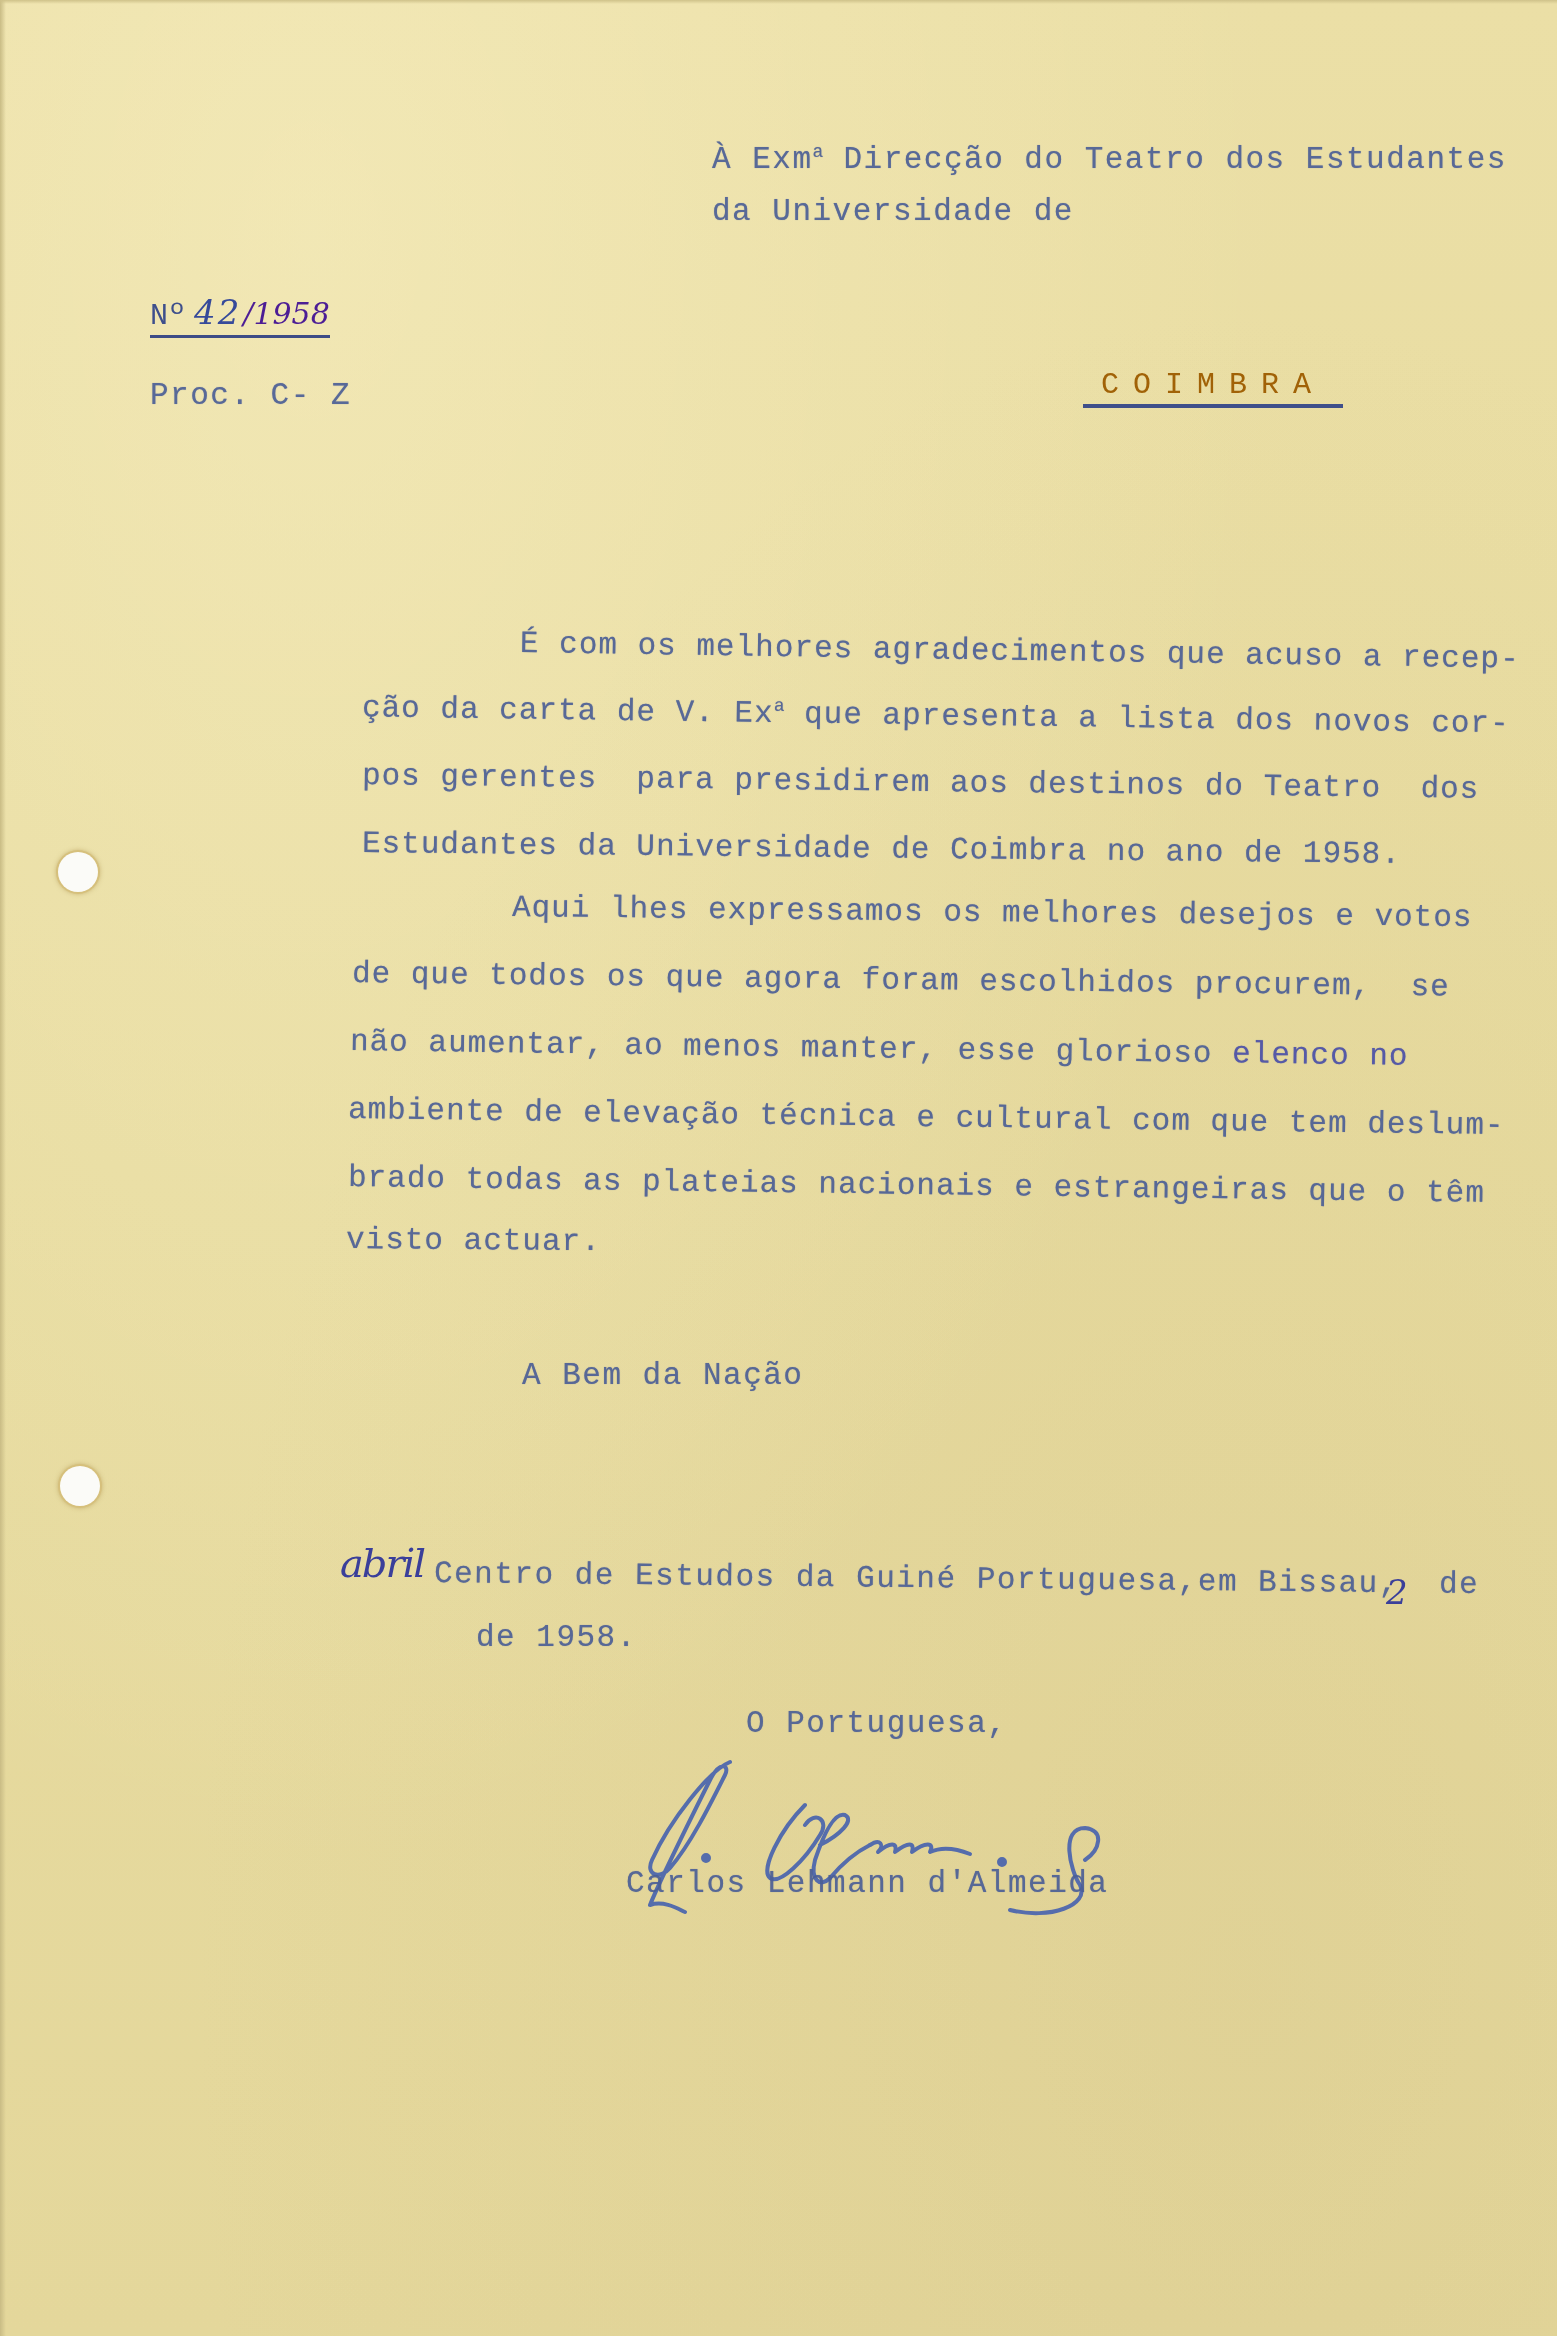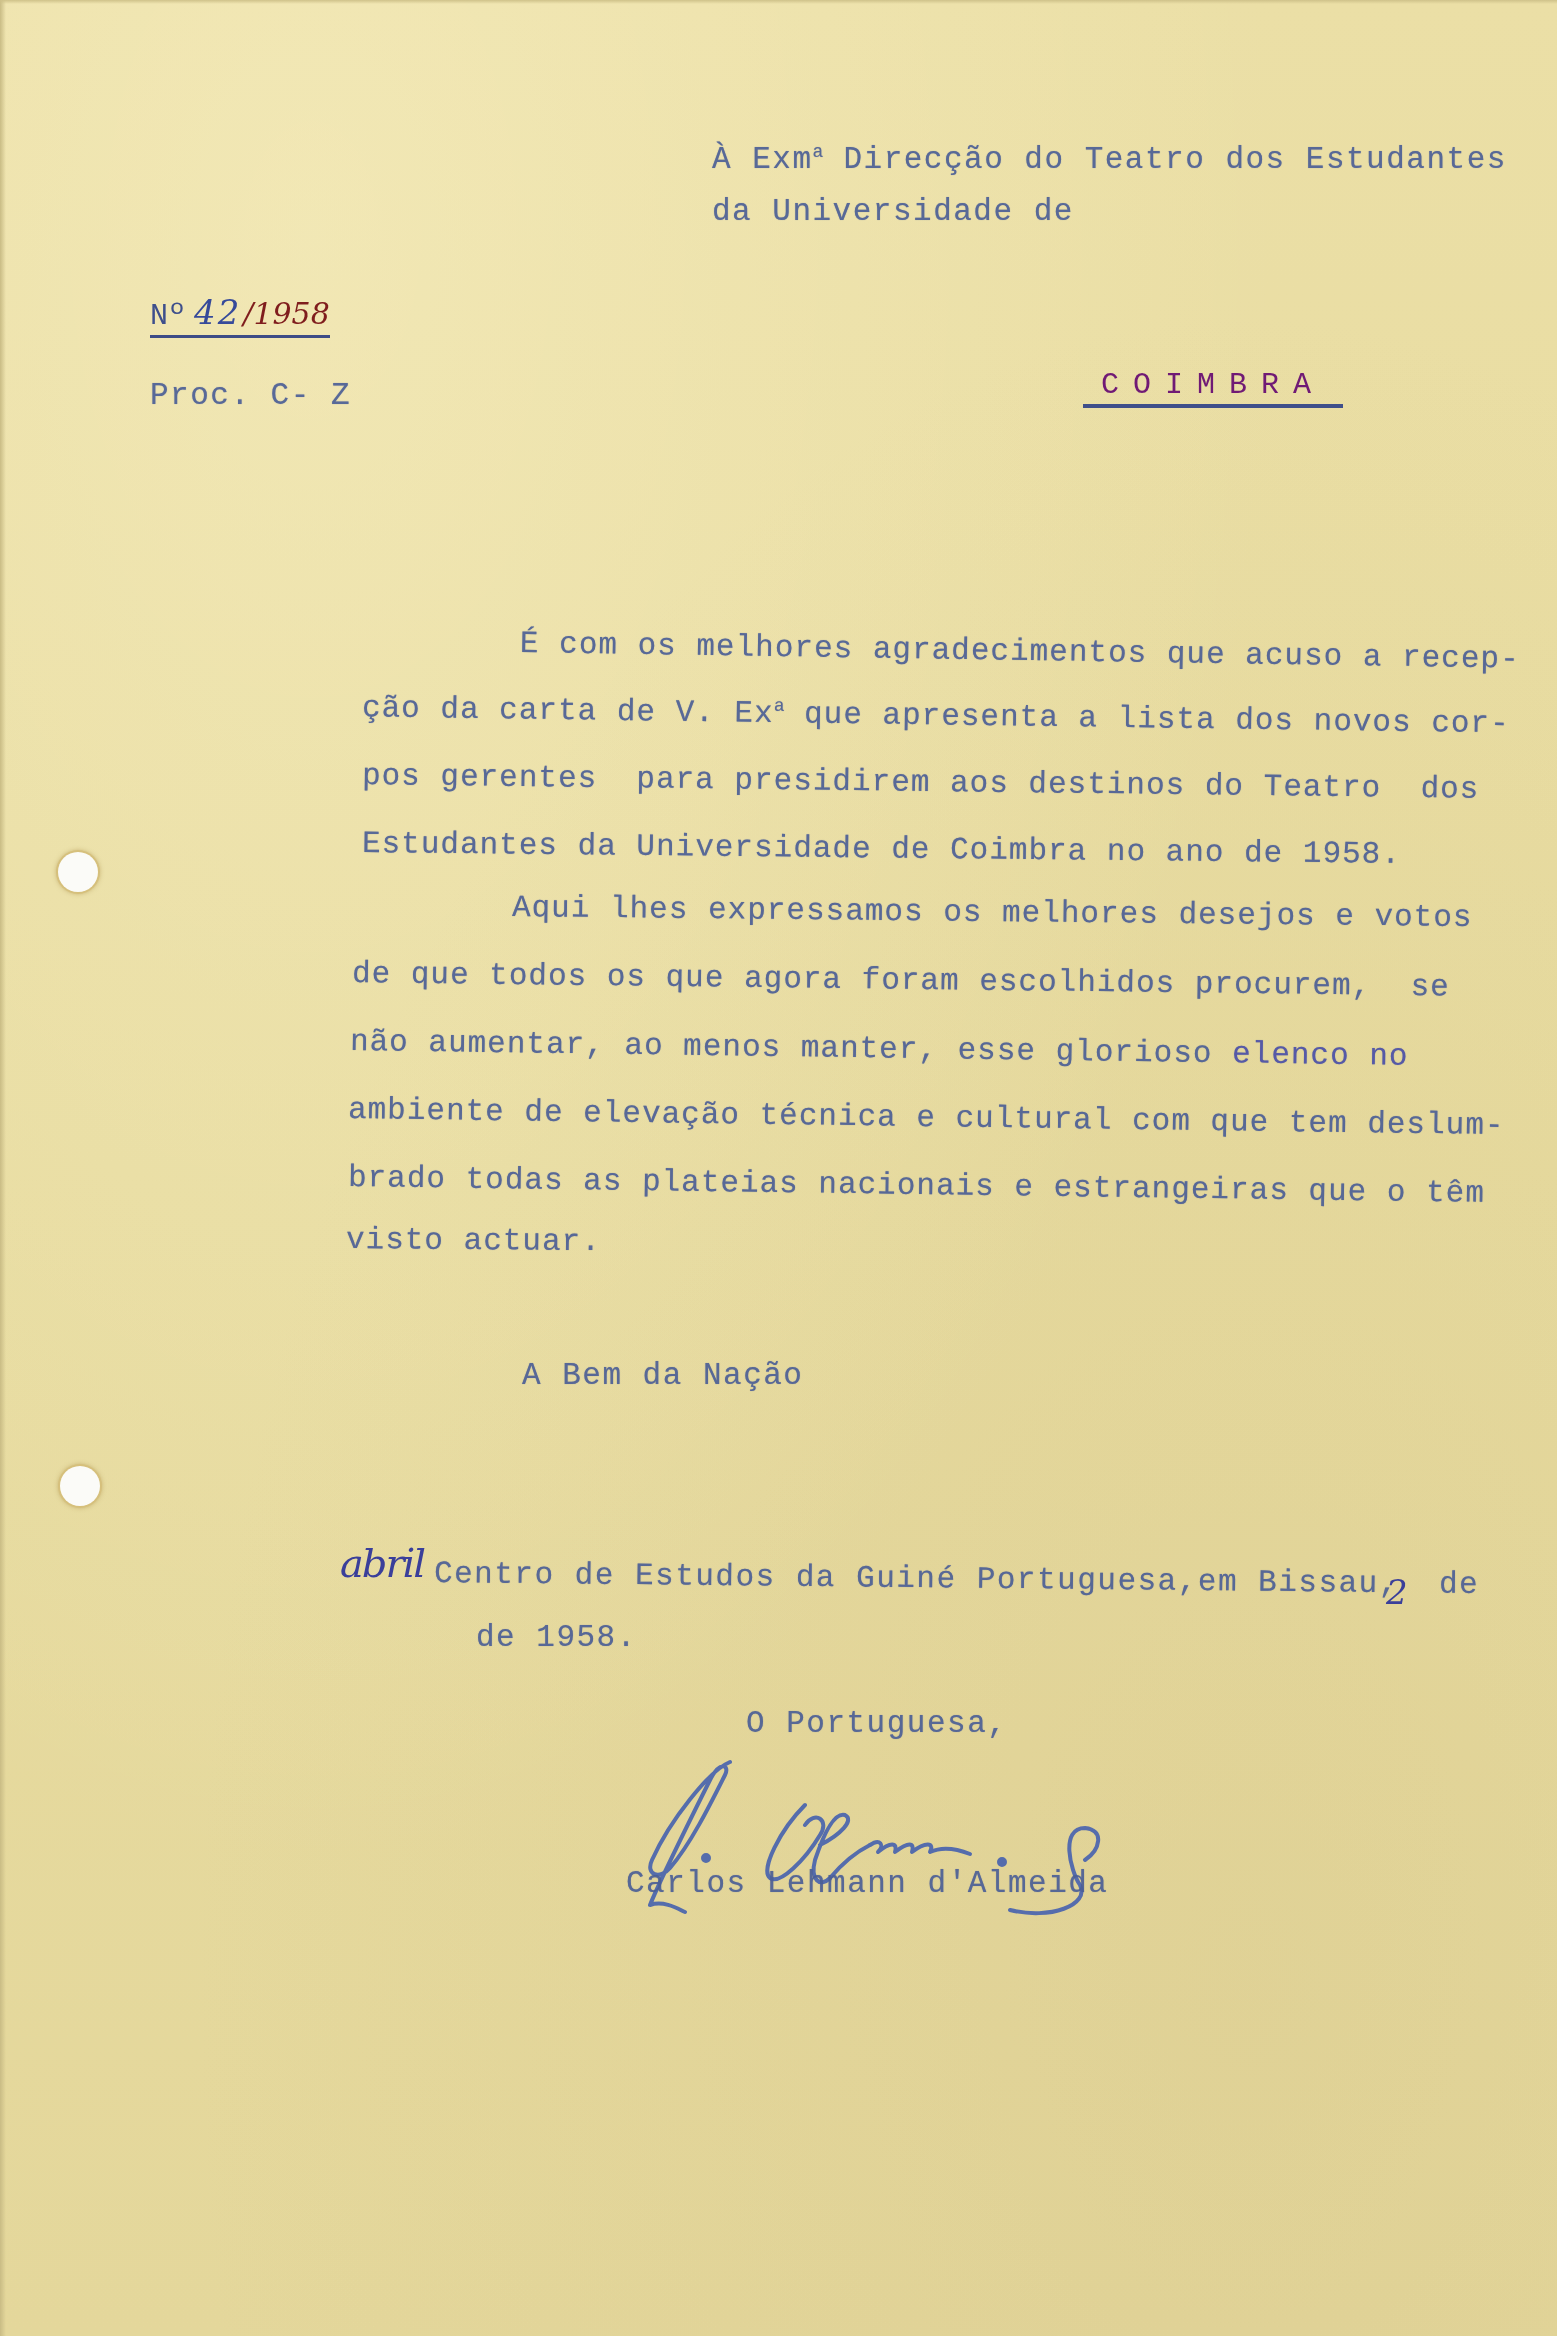--- a/index.html
+++ b/index.html
@@ -64,27 +64,27 @@
       font-style: italic;
       font-size: 34px;
       color: #364a9a;
       letter-spacing: 2px;
       margin: 0 2px 0 8px;
     }
     .ref-no .year {
       font-family: "DejaVu Serif", serif;
       font-style: italic;
       font-size: 30px;
-      color: #7f1d1d;
+      color: #4c1d95;
     }
     .proc { left: 150px; top: 378px; }
 
     .city {
       position: absolute; left: 1083px; top: 368px;
-      color: #701a75; font-size: 30px;
+      color: #a16207; font-size: 30px;
       letter-spacing: 14px;
       border-bottom: 4px solid #3f4f8a;
       padding: 0 18px 2px 18px;
       white-space: pre;
     }
 
     .body-line { font-size: 31px; letter-spacing: 1px; }
     .l1 { left: 520px; top: 626px; transform: rotate(0.9deg); transform-origin: left; }
     .l2 { left: 362px; top: 690px; transform: rotate(0.8deg); transform-origin: left; }
     .l3 { left: 362px; top: 758px; transform: rotate(0.7deg); transform-origin: left; }

